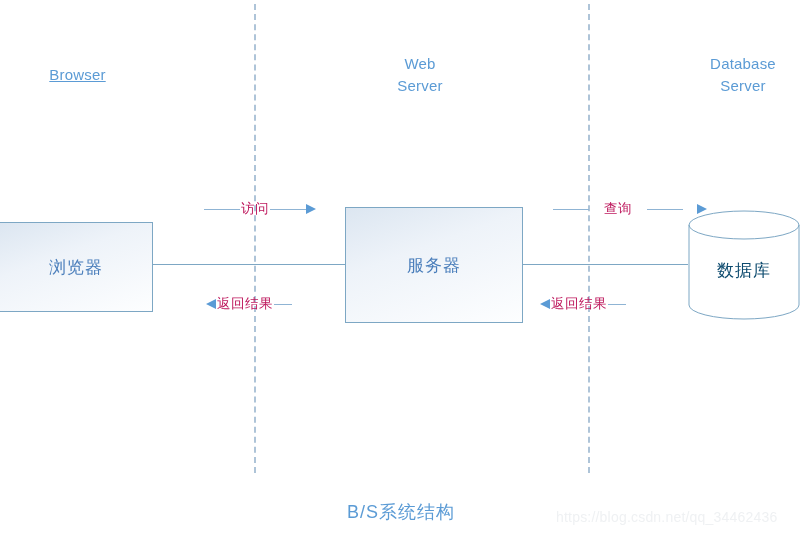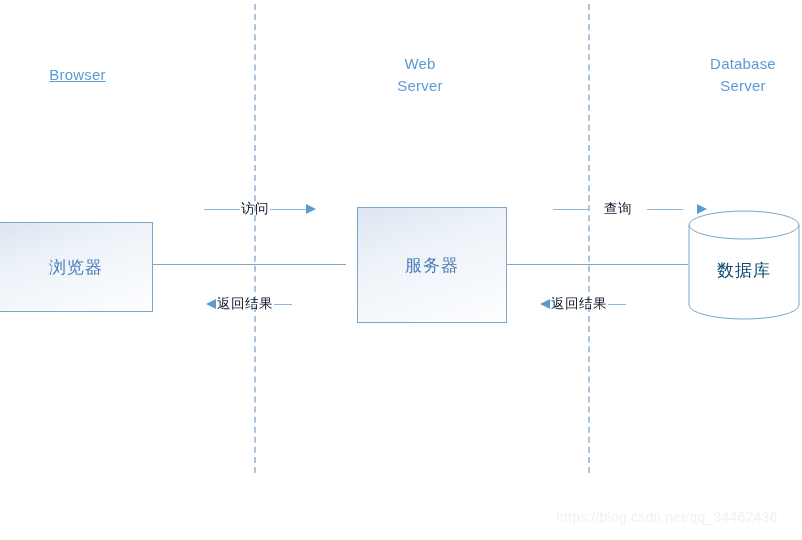--- a/index.html
+++ b/index.html
@@ -64,21 +64,21 @@
     display: flex;
     align-items: center;
     justify-content: center;
   }
   .node-box .node-text {
     color: #4a7ebb;
     font-size: 17px;
     letter-spacing: 1px;
   }
   #node-browser { left: -1px;  top: 222px; width: 154px; height: 90px; }
-  #node-server  { left: 357px; top: 207px; width: 150px; height: 116px; }
+  #node-server  { left: 345px; top: 207px; width: 178px; height: 116px; }
 
   
   #node-database {
     position: absolute;
     left: 687px;
     top: 209px;
     width: 114px;
     height: 112px;
   }
   #node-database svg { display: block; }
@@ -91,21 +91,21 @@
     font-size: 17px;
     letter-spacing: 1px;
   }
 
   
   .msg {
     position: absolute;
     height: 22px;
     display: flex;
     align-items: center;
-    color: #0f172a;
+    color: #be185d;
     font-size: 13.5px;
     white-space: nowrap;
   }
   .msg .stem {
     height: 0;
     border-top: 1.3px solid #8fb4d4;
     flex: 0 0 auto;
   }
   .msg .stem.short { width: 10px; }
   .msg .msg-text { padding: 0 1px; letter-spacing: 0.5px; }
@@ -203,16 +203,17 @@
     <span class="stem short"></span>
     <span class="head right"></span>
   </div>
 
   <div id="msg-return2" class="msg">
     <span class="head left"></span>
     <span class="msg-text">返回结果</span>
     <span class="stem"></span>
   </div>
 
+  <div id="caption">B/S系统结构</div>
 
   <div id="watermark">https://blog.csdn.net/qq_34462436</div>
 
 </div>
 
 </body></html>

